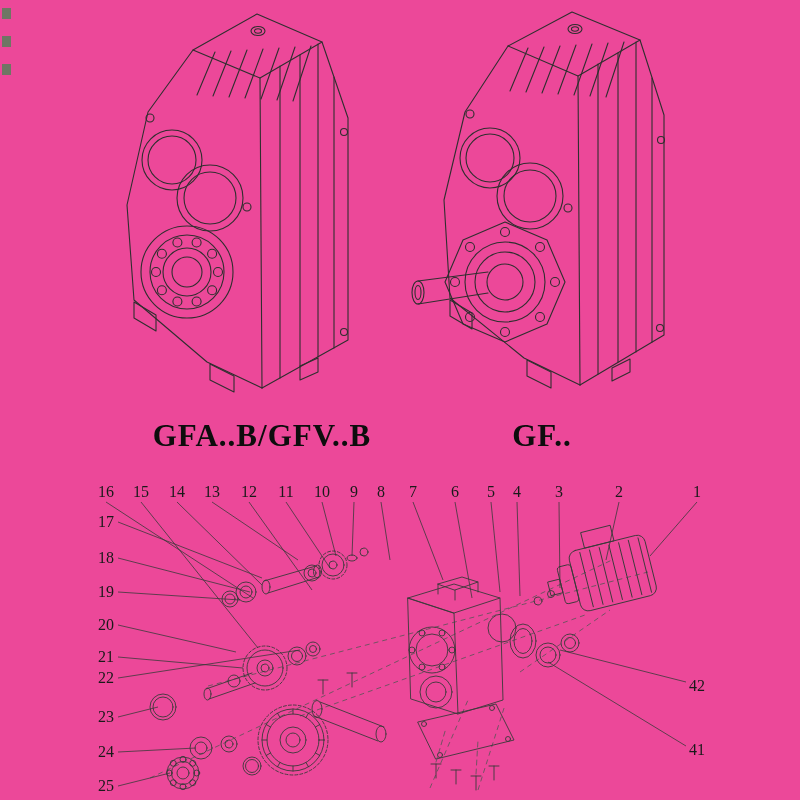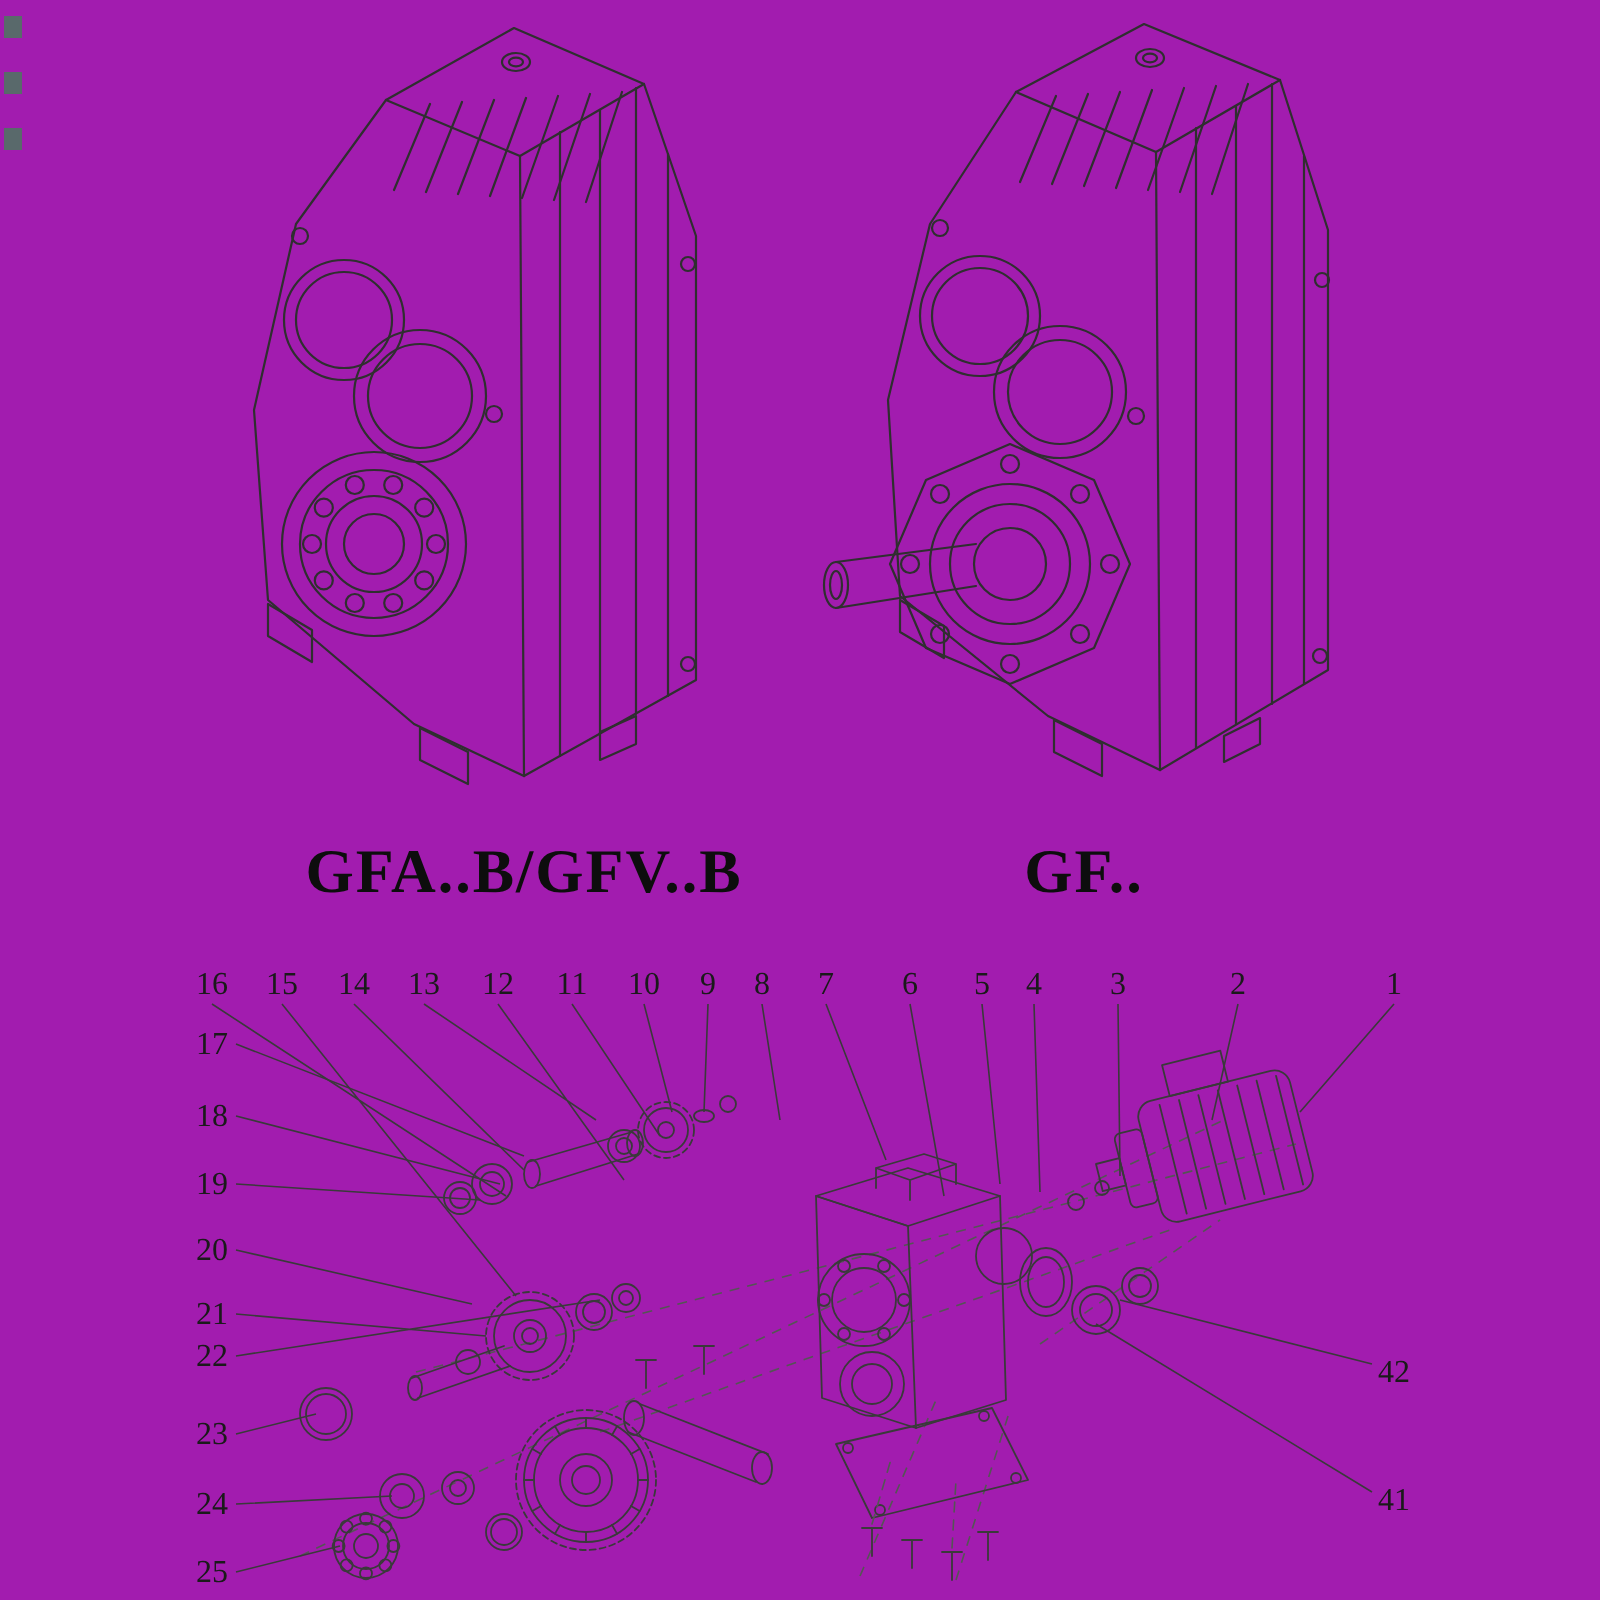--- a/index.html
+++ b/index.html
@@ -1,16 +1,16 @@
 <!DOCTYPE html>
 <html><head>
 <meta charset="utf-8">
 <style>
   html,body{margin:0;padding:0;background:#ffffff;}
-  .page{position:relative;width:800px;height:800px;background:#a21caf;overflow:hidden;
+  .page{position:relative;width:800px;height:800px;background:#ec4899;overflow:hidden;
         font-family:"Liberation Serif",serif;}
   svg{display:block;}
   .callout{font:16px "Liberation Serif",serif;fill:#1a1a1a;}
   .product-label{font:bold 31px "Liberation Serif",serif;fill:#0d0d0d;letter-spacing:1px;}
   .ln{stroke:#2f2f2f;fill:none;stroke-width:1.1;stroke-linejoin:round;stroke-linecap:round;}
   .xp{stroke:#3a3a3a;fill:none;stroke-width:0.9;stroke-linejoin:round;stroke-linecap:round;}
   .leader{stroke:#3a3a3a;fill:none;stroke-width:0.8;}
   .axis{stroke:#555;fill:none;stroke-width:0.8;stroke-dasharray:5 4;}
   .teeth{stroke:#3a3a3a;fill:none;stroke-width:0.9;stroke-dasharray:3 2;}
 </style>

